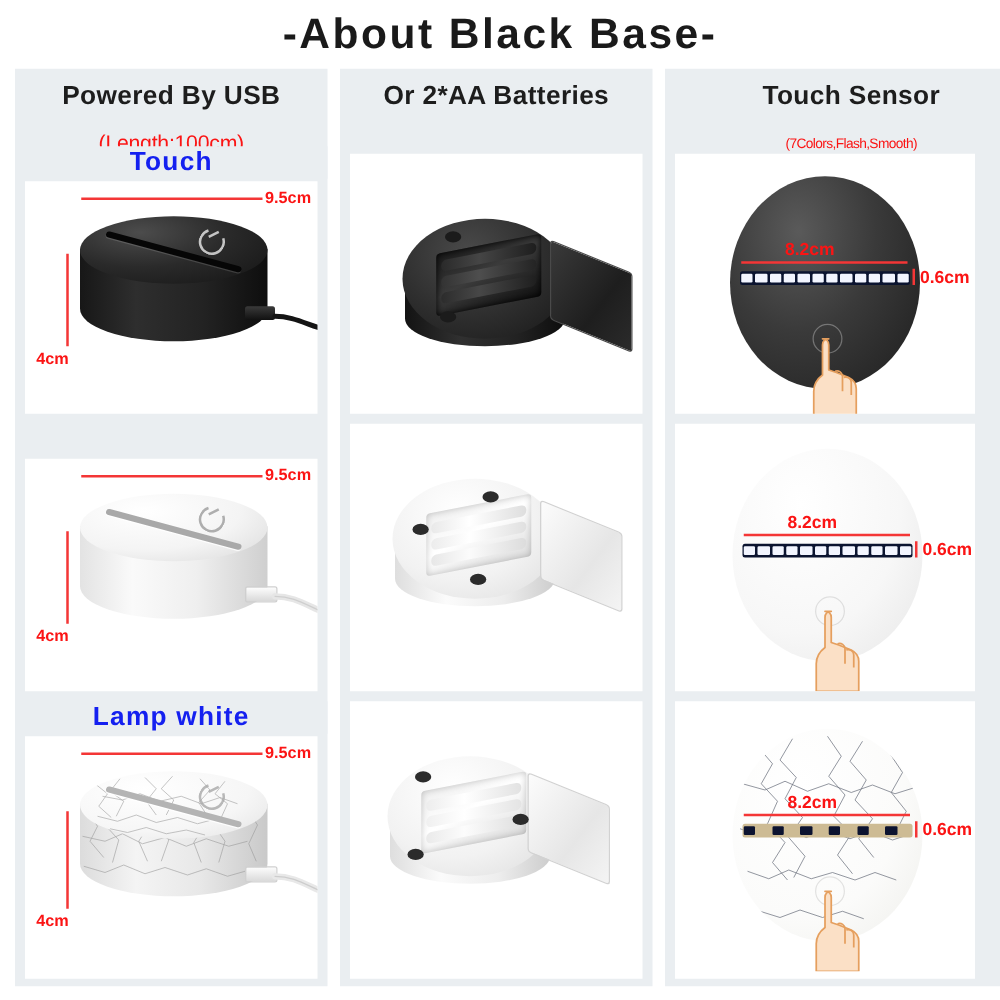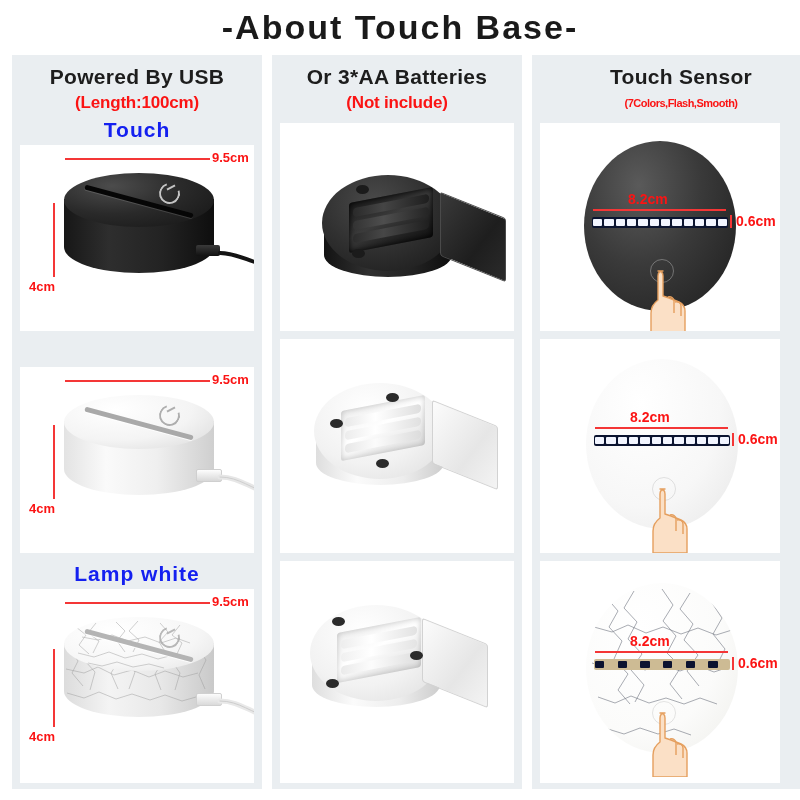--- a/index.html
+++ b/index.html
@@ -14,21 +14,21 @@
   }
 
   
   .col{position:absolute;top:55px;height:734px;background:#eaeef1;}
   #col0{left:12px;width:250px;}
   #col1{left:272px;width:250px;}
   #col2{left:532px;width:256px;padding-left:42px;}
 
   .chead{position:absolute;left:0;top:0;width:100%;text-align:center;}
   .chead .l1{font-size:21px;font-weight:bold;color:#1d1d1d;line-height:28px;letter-spacing:.3px;white-space:nowrap;}
-  .chead .l2{font-size:17px;font-weight:bold;color:#fb1414;line-height:24px;letter-spacing:-.2px;white-space:nowrap;}
+  .chead .l2{font-size:17px;font-weight:normal;color:#fb1414;line-height:24px;letter-spacing:-.2px;white-space:nowrap;margin-top:12px;}
   #col2 .chead .l2{font-size:11px;letter-spacing:-.5px;}
 
   
   .rowlabel{
     position:absolute;left:0;width:250px;height:26px;text-align:center;
     font-size:21px;font-weight:bold;color:#1420f0;line-height:26px;
     letter-spacing:1px;white-space:nowrap;background:#eaeef1;
   }
 
   
@@ -122,21 +122,21 @@
   .hand{position:absolute;}
 
   
   .cracktex{position:absolute;left:0;top:0;width:100%;height:100%;border-radius:inherit;overflow:hidden;}
 </style>
 </head>
 <body>
 
 <div id="canvas">
 
-  <div class="title">-About Touch Base-</div>
+  <div class="title">-About Black Base-</div>
 
   <div class="col" id="col0">
     <div class="chead" style="top:8px">
       <div class="l1">Powered By USB</div>
       <div class="l2">(Length:100cm)</div>
     </div>
 
     <div class="rowlabel" style="top:62px">Touch</div>
 
     <div class="cell" style="top:90px;height:186px">
@@ -219,22 +219,21 @@
         <svg width="60" height="40" viewBox="0 0 60 40">
           <path d="M4 6 C24 6 34 18 58 24" stroke="#e8e8e8" stroke-width="5" fill="none" stroke-linecap="round"></path>
           <path d="M4 6 C24 6 34 18 58 24" stroke="#cdcdcd" stroke-width="1" fill="none" stroke-linecap="round"></path>
         </svg>
       </div>
     </div>
   </div>
 
   <div class="col" id="col1">
     <div class="chead" style="top:8px">
-      <div class="l1">Or 3*AA Batteries</div>
-      <div class="l2">(Not include)</div>
+      <div class="l1">Or 2*AA Batteries</div>
     </div>
 
     <div class="cell" style="top:68px;height:208px">
       <div class="bat bat-black" style="left:42px;top:52px;width:182px;height:104px">
         <div class="side"></div>
         <div class="disc"></div>
         <div class="lid"></div>
         <div class="well">
           <div class="cells3">
             <i style="top:0;background:linear-gradient(90deg,#2a2a2a,#454545 40%,#1e1e1e)"></i>

